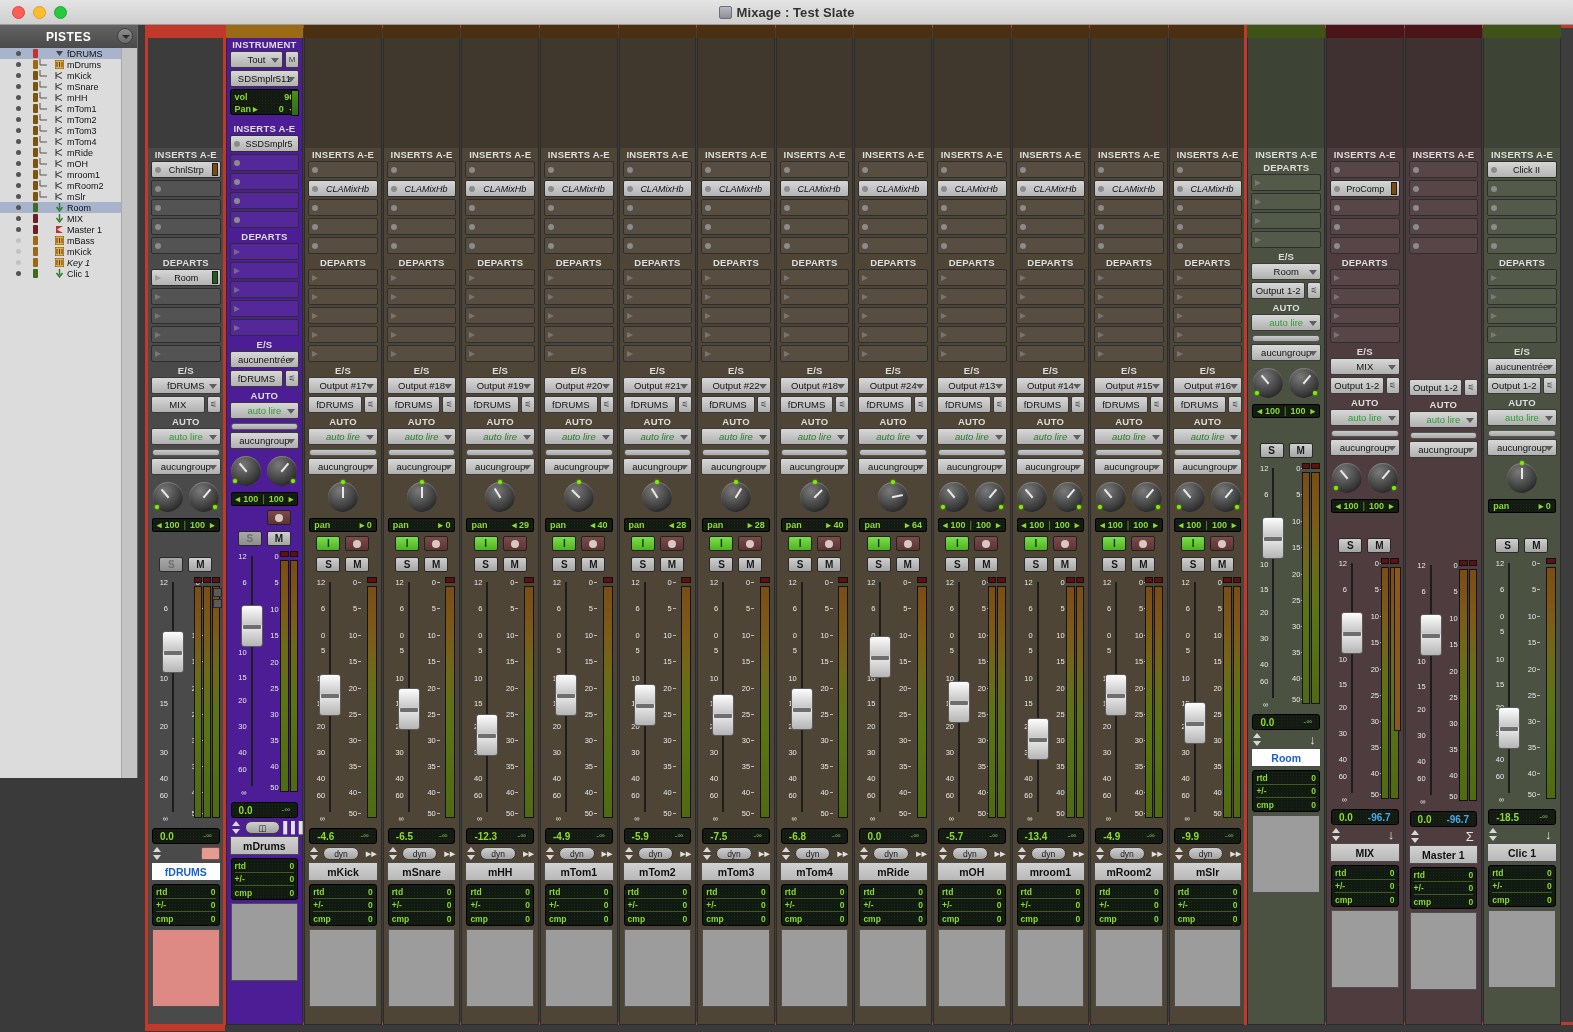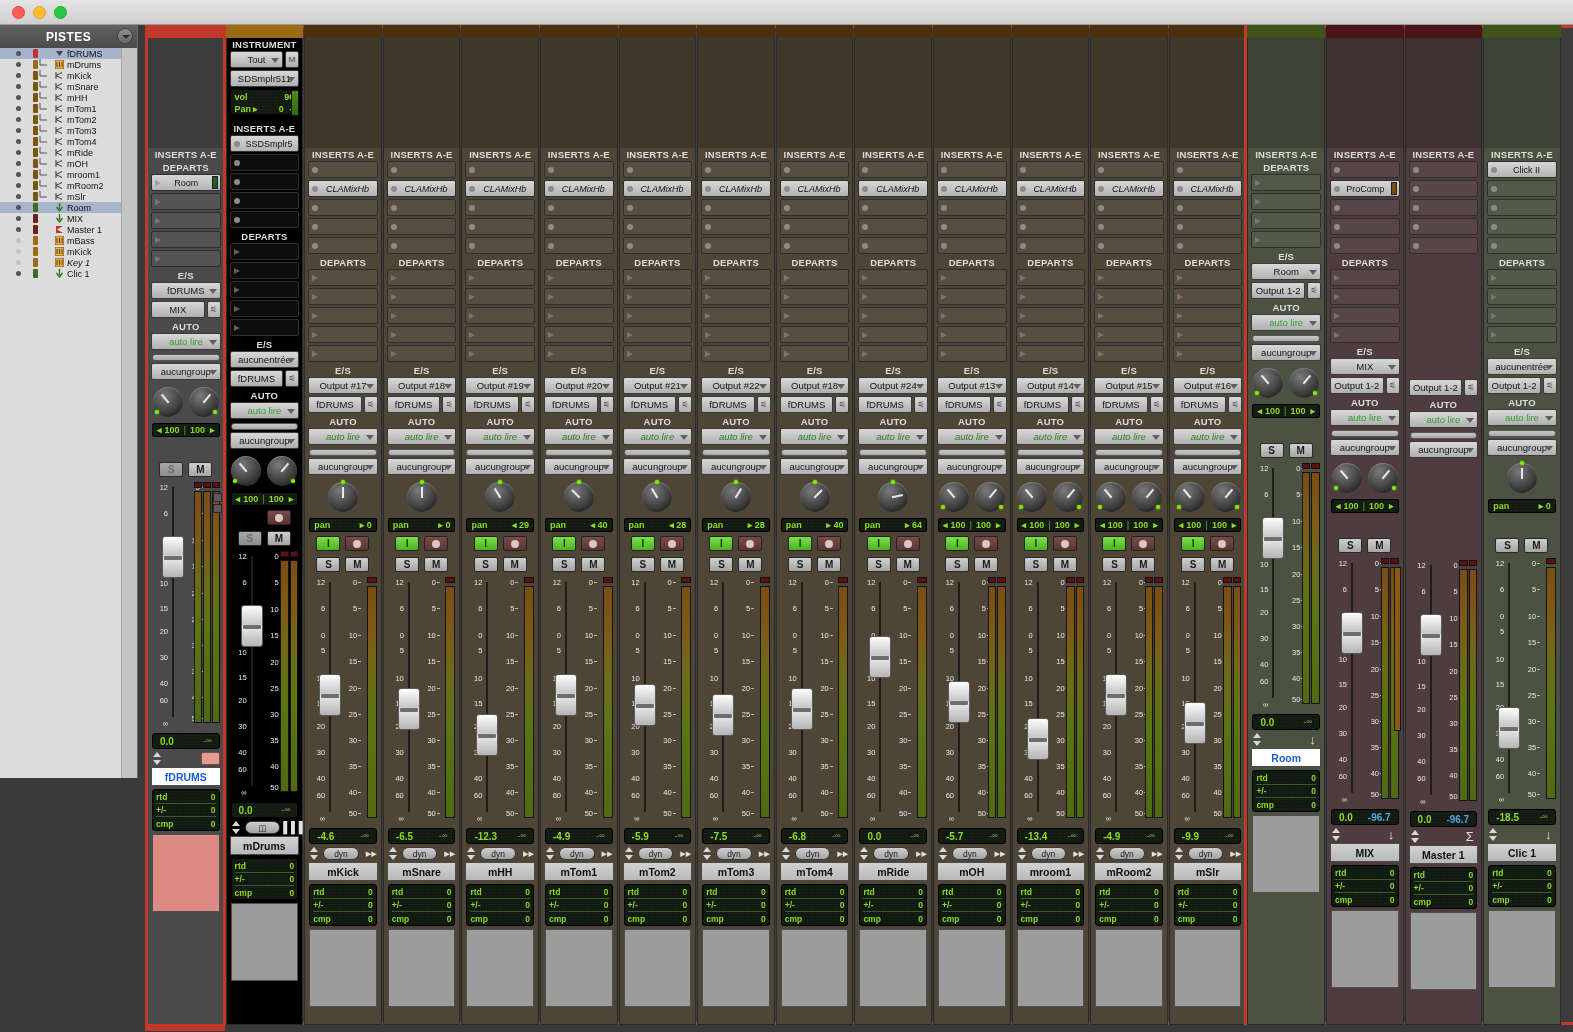--- a/index.html
+++ b/index.html
@@ -216,20 +216,23 @@
 </style>
 </head>
 <body>
 
 <div id="titlebar">
   <div id="traffic">
     <div class="tl r"></div>
     <div class="tl y"></div>
     <div class="tl g"></div>
   </div>
+  <div id="wtitle">
+    <span class="ic"></span><span>Mixage : Test Slate</span>
+  </div>
 </div>
 
 <div id="body">
 
   <div id="tracklist">
     <div class="panelhdr">
       <span>PISTES</span>
       <span class="disc"></span>
     </div>
     <div id="tl-rows">
@@ -459,20 +462,39 @@
 
   <div id="mixer">
     <div id="topredbar"></div>
     <div id="botredbar"></div>
     <div id="strips">
         <div class="strip" style="left: 2px; width: 77.6px;">
           <div class="colorbar" style="background:#c0392b"></div>
           <div class="inner" style="background:#4a4a4a">
             <div class="topblank" style="background:rgba(0,0,0,.18)"></div>
             <div class="sect-lbl">INSERTS A-E</div>
+            <div class="slotlist">
+              <div class="slot filled">
+                <span class="led"></span>
+                <span class="nm">ChnlStrp</span>
+                <span class="bar"></span>
+              </div>
+              <div class="slot empty">
+                <span class="led"></span>
+              </div>
+              <div class="slot empty">
+                <span class="led"></span>
+              </div>
+              <div class="slot empty">
+                <span class="led"></span>
+              </div>
+              <div class="slot empty">
+                <span class="led"></span>
+              </div>
+            </div>
             <div class="sect-lbl">DEPARTS</div>
             <div class="slotlist">
               <div class="slot filled">
                 <span class="snd"></span>
                 <span class="nm">Room</span>
                 <span class="bar grn"></span>
               </div>
               <div class="slot empty">
                 <span class="snd"></span>
               </div>
@@ -621,21 +643,21 @@
               <div class="rtdln">
                 <span class="k">cmp</span>
                 <span class="v">0</span>
               </div>
             </div>
             <div class="botpad red"></div>
           </div>
         </div>
         <div class="strip" style="left: 80.6px; width: 77.6px;">
           <div class="colorbar" style="background:#9a6a14"></div>
-          <div class="inner" style="background:#000000">
+          <div class="inner" style="background:#4c1d95">
             <div class="sect-lbl">INSTRUMENT</div>
             <div class="instbox">
               <div class="pair" style="margin-bottom:2px">
                 <div class="pbtn">
                   <span>Tout</span>
                   <span class="car"></span>
                 </div>
                 <div class="pbtn pw">
                   <span>M</span>
                 </div>

